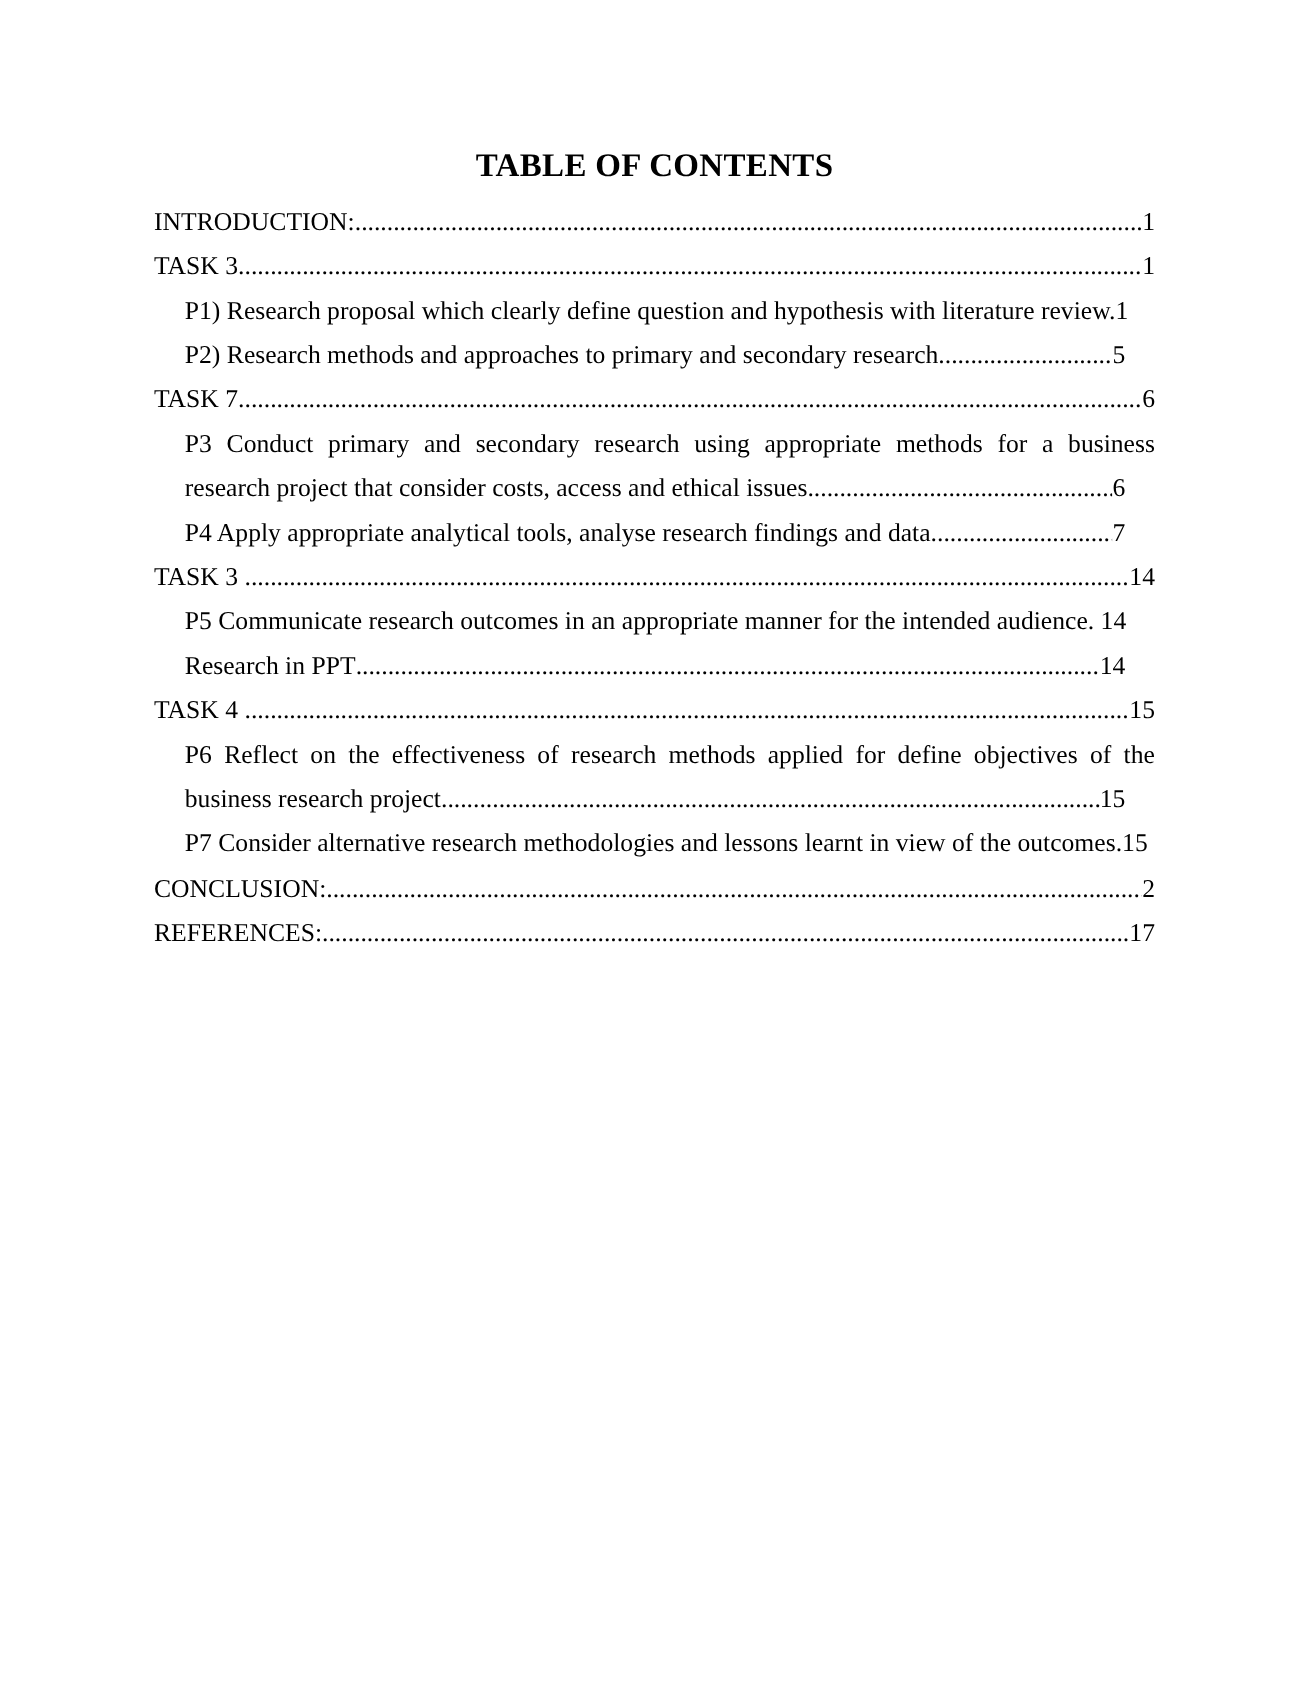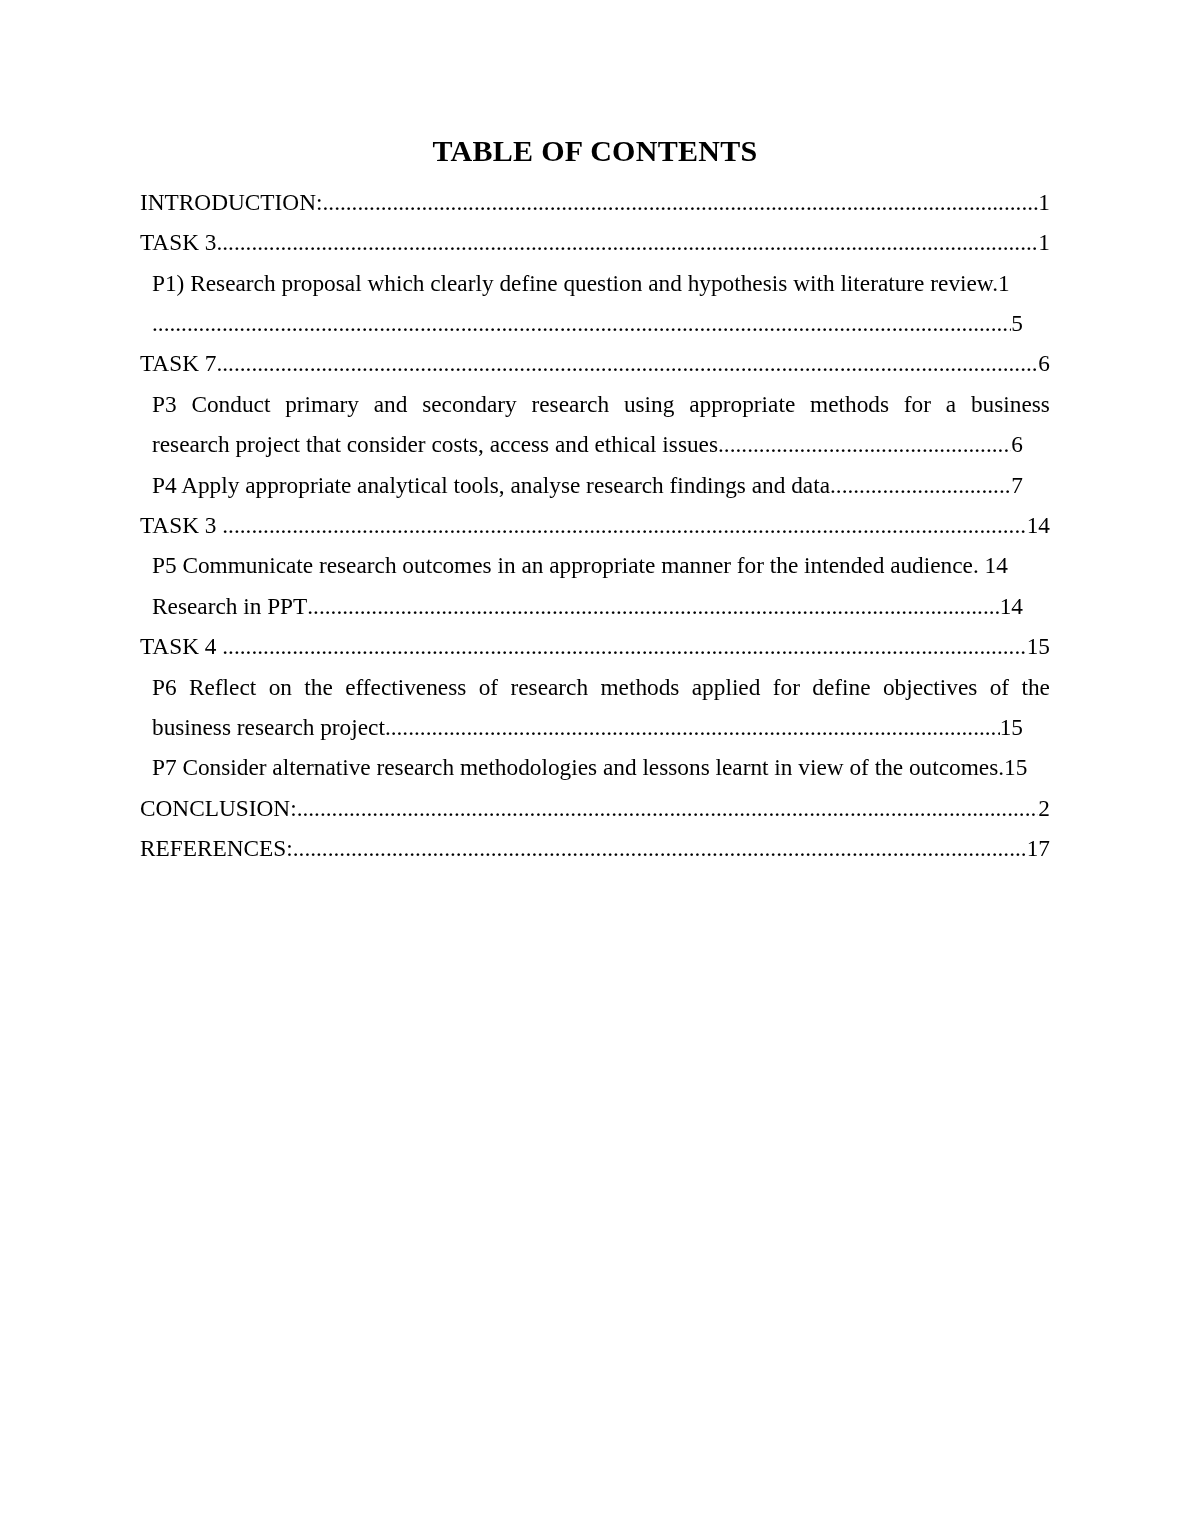--- a/index.html
+++ b/index.html
@@ -33,21 +33,21 @@
   .toc-line {
     line-height: 40.4px;
     height: 40.4px;
     white-space: nowrap;
   }
   .toc-line.flexline {
     display: flex;
     align-items: baseline;
   }
   .toc-line.level-2 {
-    margin-left: 12px;
+    margin-left: 28px;
   }
   .toc-line.level-2.flexline {
     margin-right: 27px;
   }
   .toc-line.justifyline {
     display: flex;
     justify-content: space-between;
     margin-right: 0;
     align-items: center;
   }
@@ -78,20 +78,21 @@
         <span class="dots"></span>
         <span class="page-num">1</span>
       </div>
       <div class="toc-line level-1 flexline">
         <span class="toc-text">TASK 3</span>
         <span class="dots"></span>
         <span class="page-num">1</span>
       </div>
       <div class="toc-line level-2"><span>P1) Research proposal which clearly define question and hypothesis with literature review.</span><span>1</span></div>
       <div class="toc-line level-2 flexline">
+        <span class="toc-text">P2) Research methods and approaches to primary and secondary research</span>
         <span class="dots"></span>
         <span class="page-num">5</span>
       </div>
       <div class="toc-line level-1 flexline">
         <span class="toc-text">TASK 7</span>
         <span class="dots"></span>
         <span class="page-num">6</span>
       </div>
       <div class="toc-line level-2 justifyline">
         <span>P3</span>

